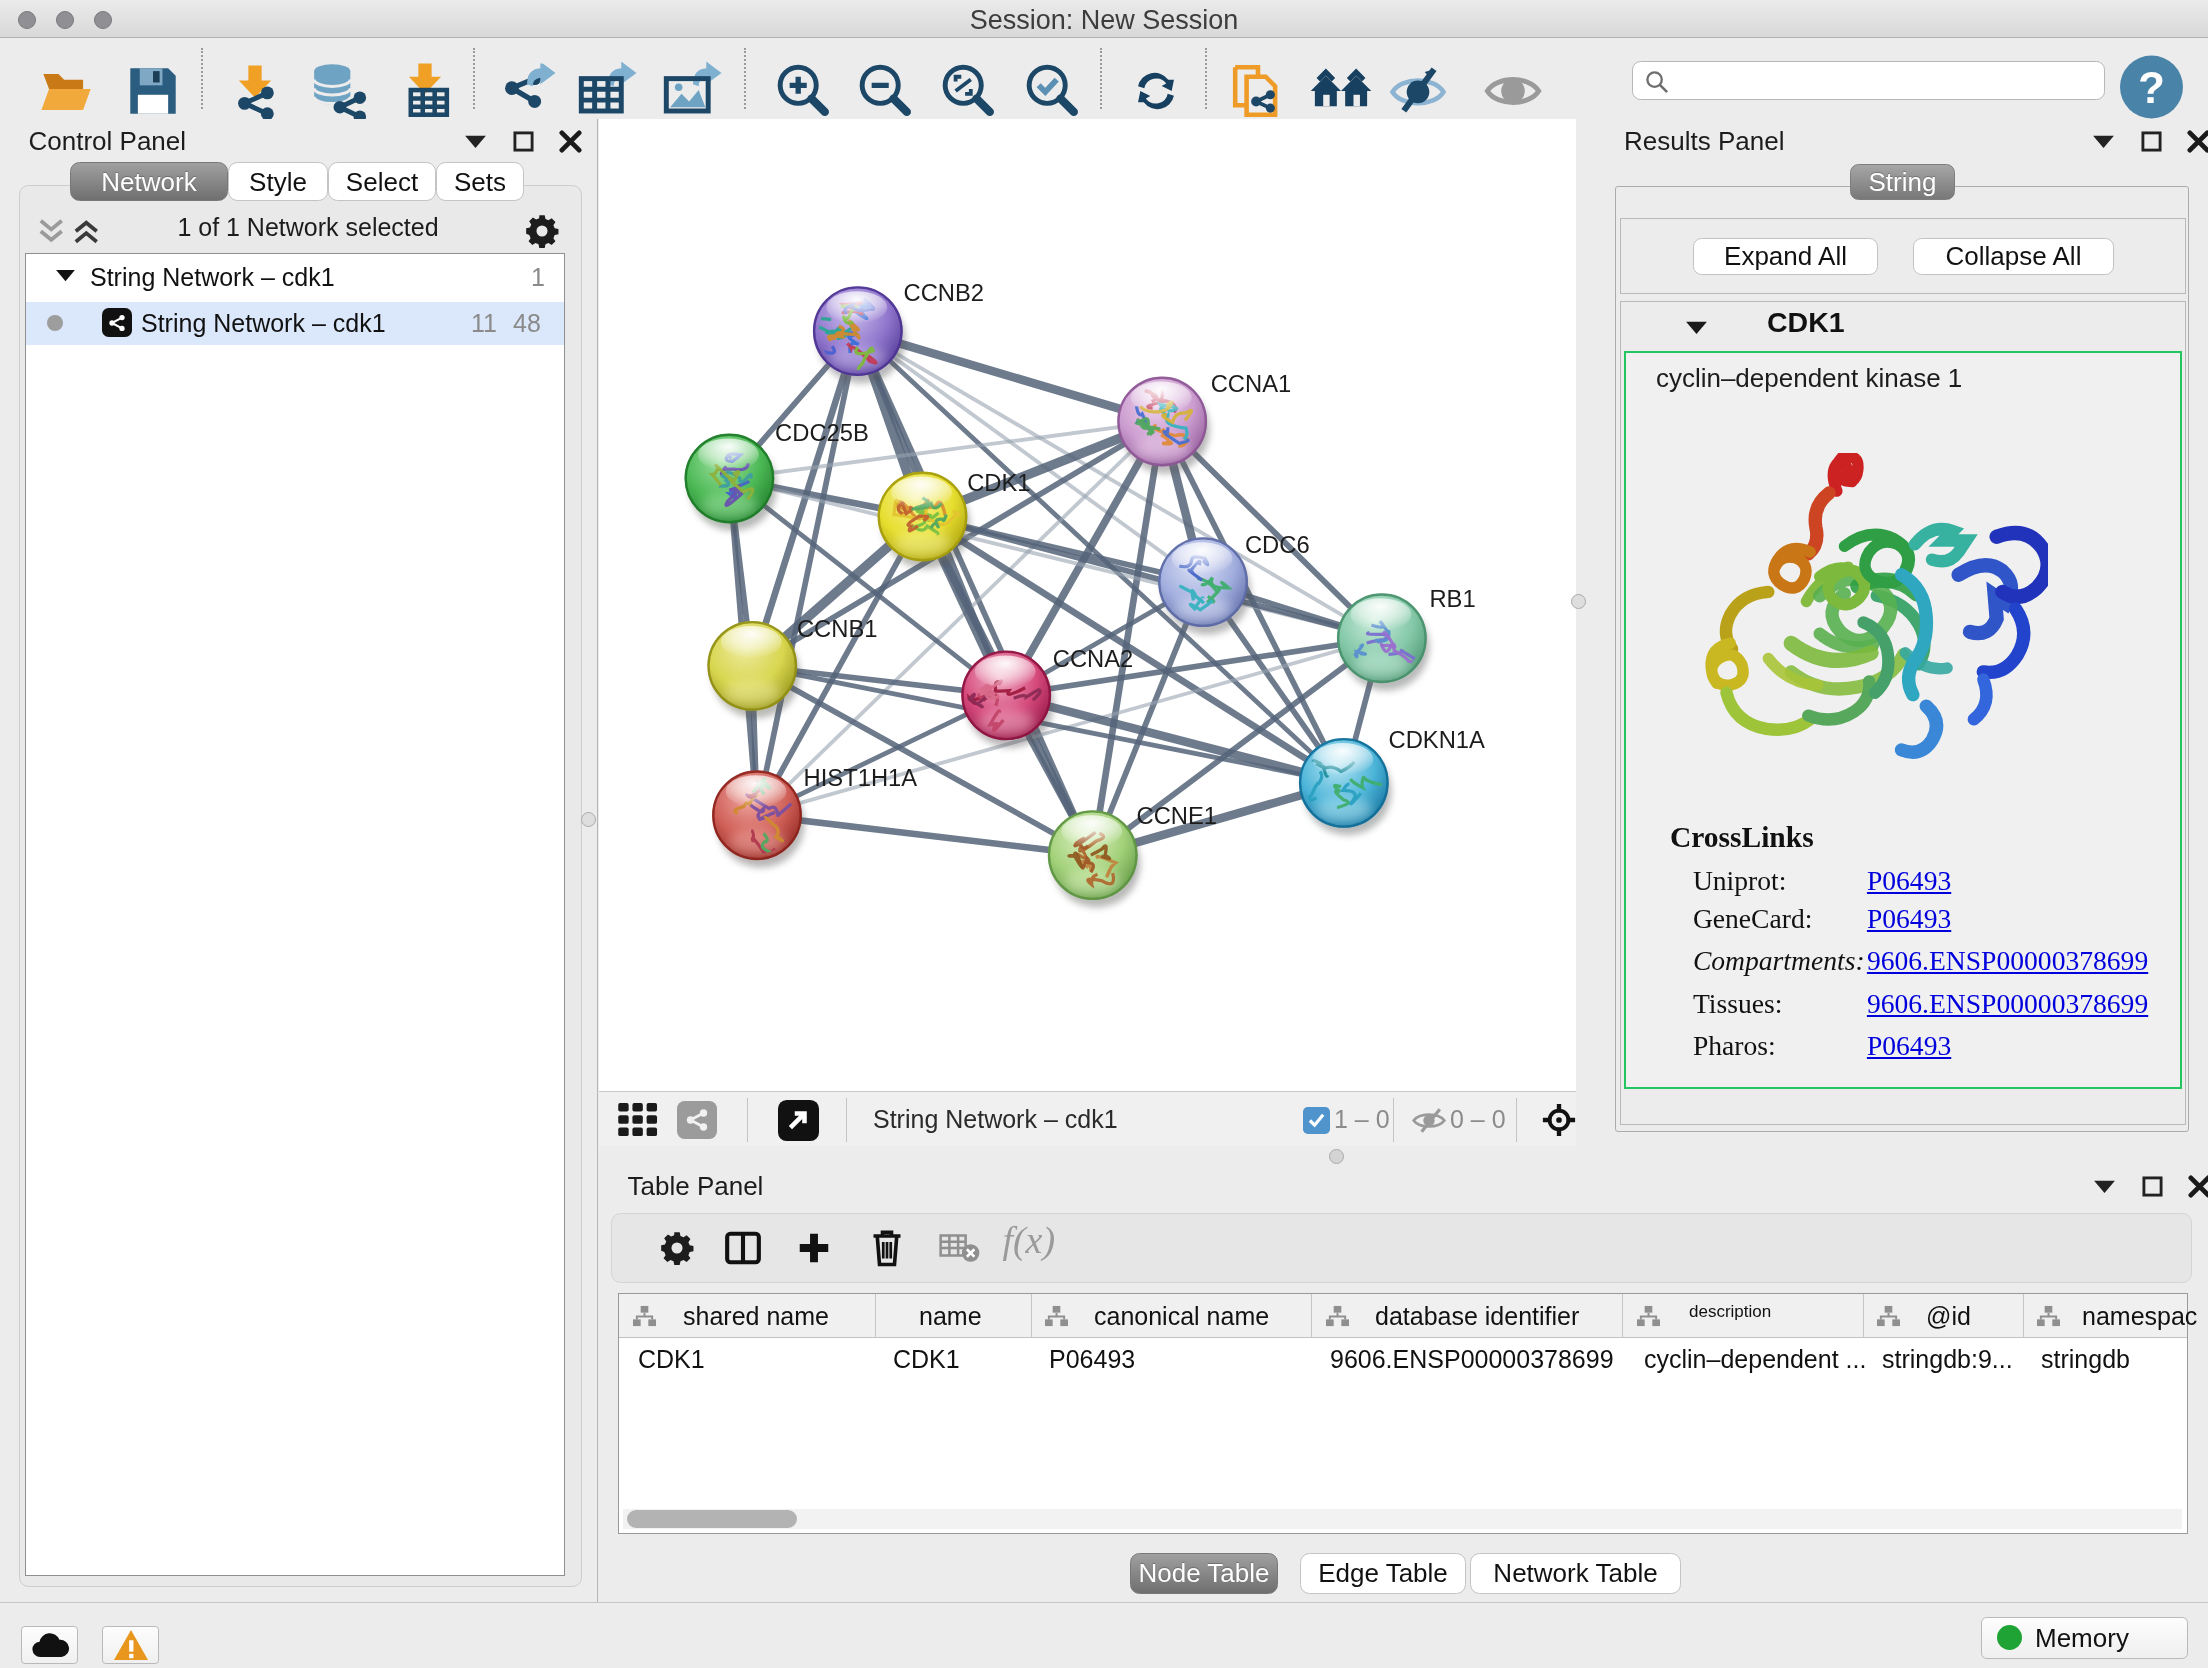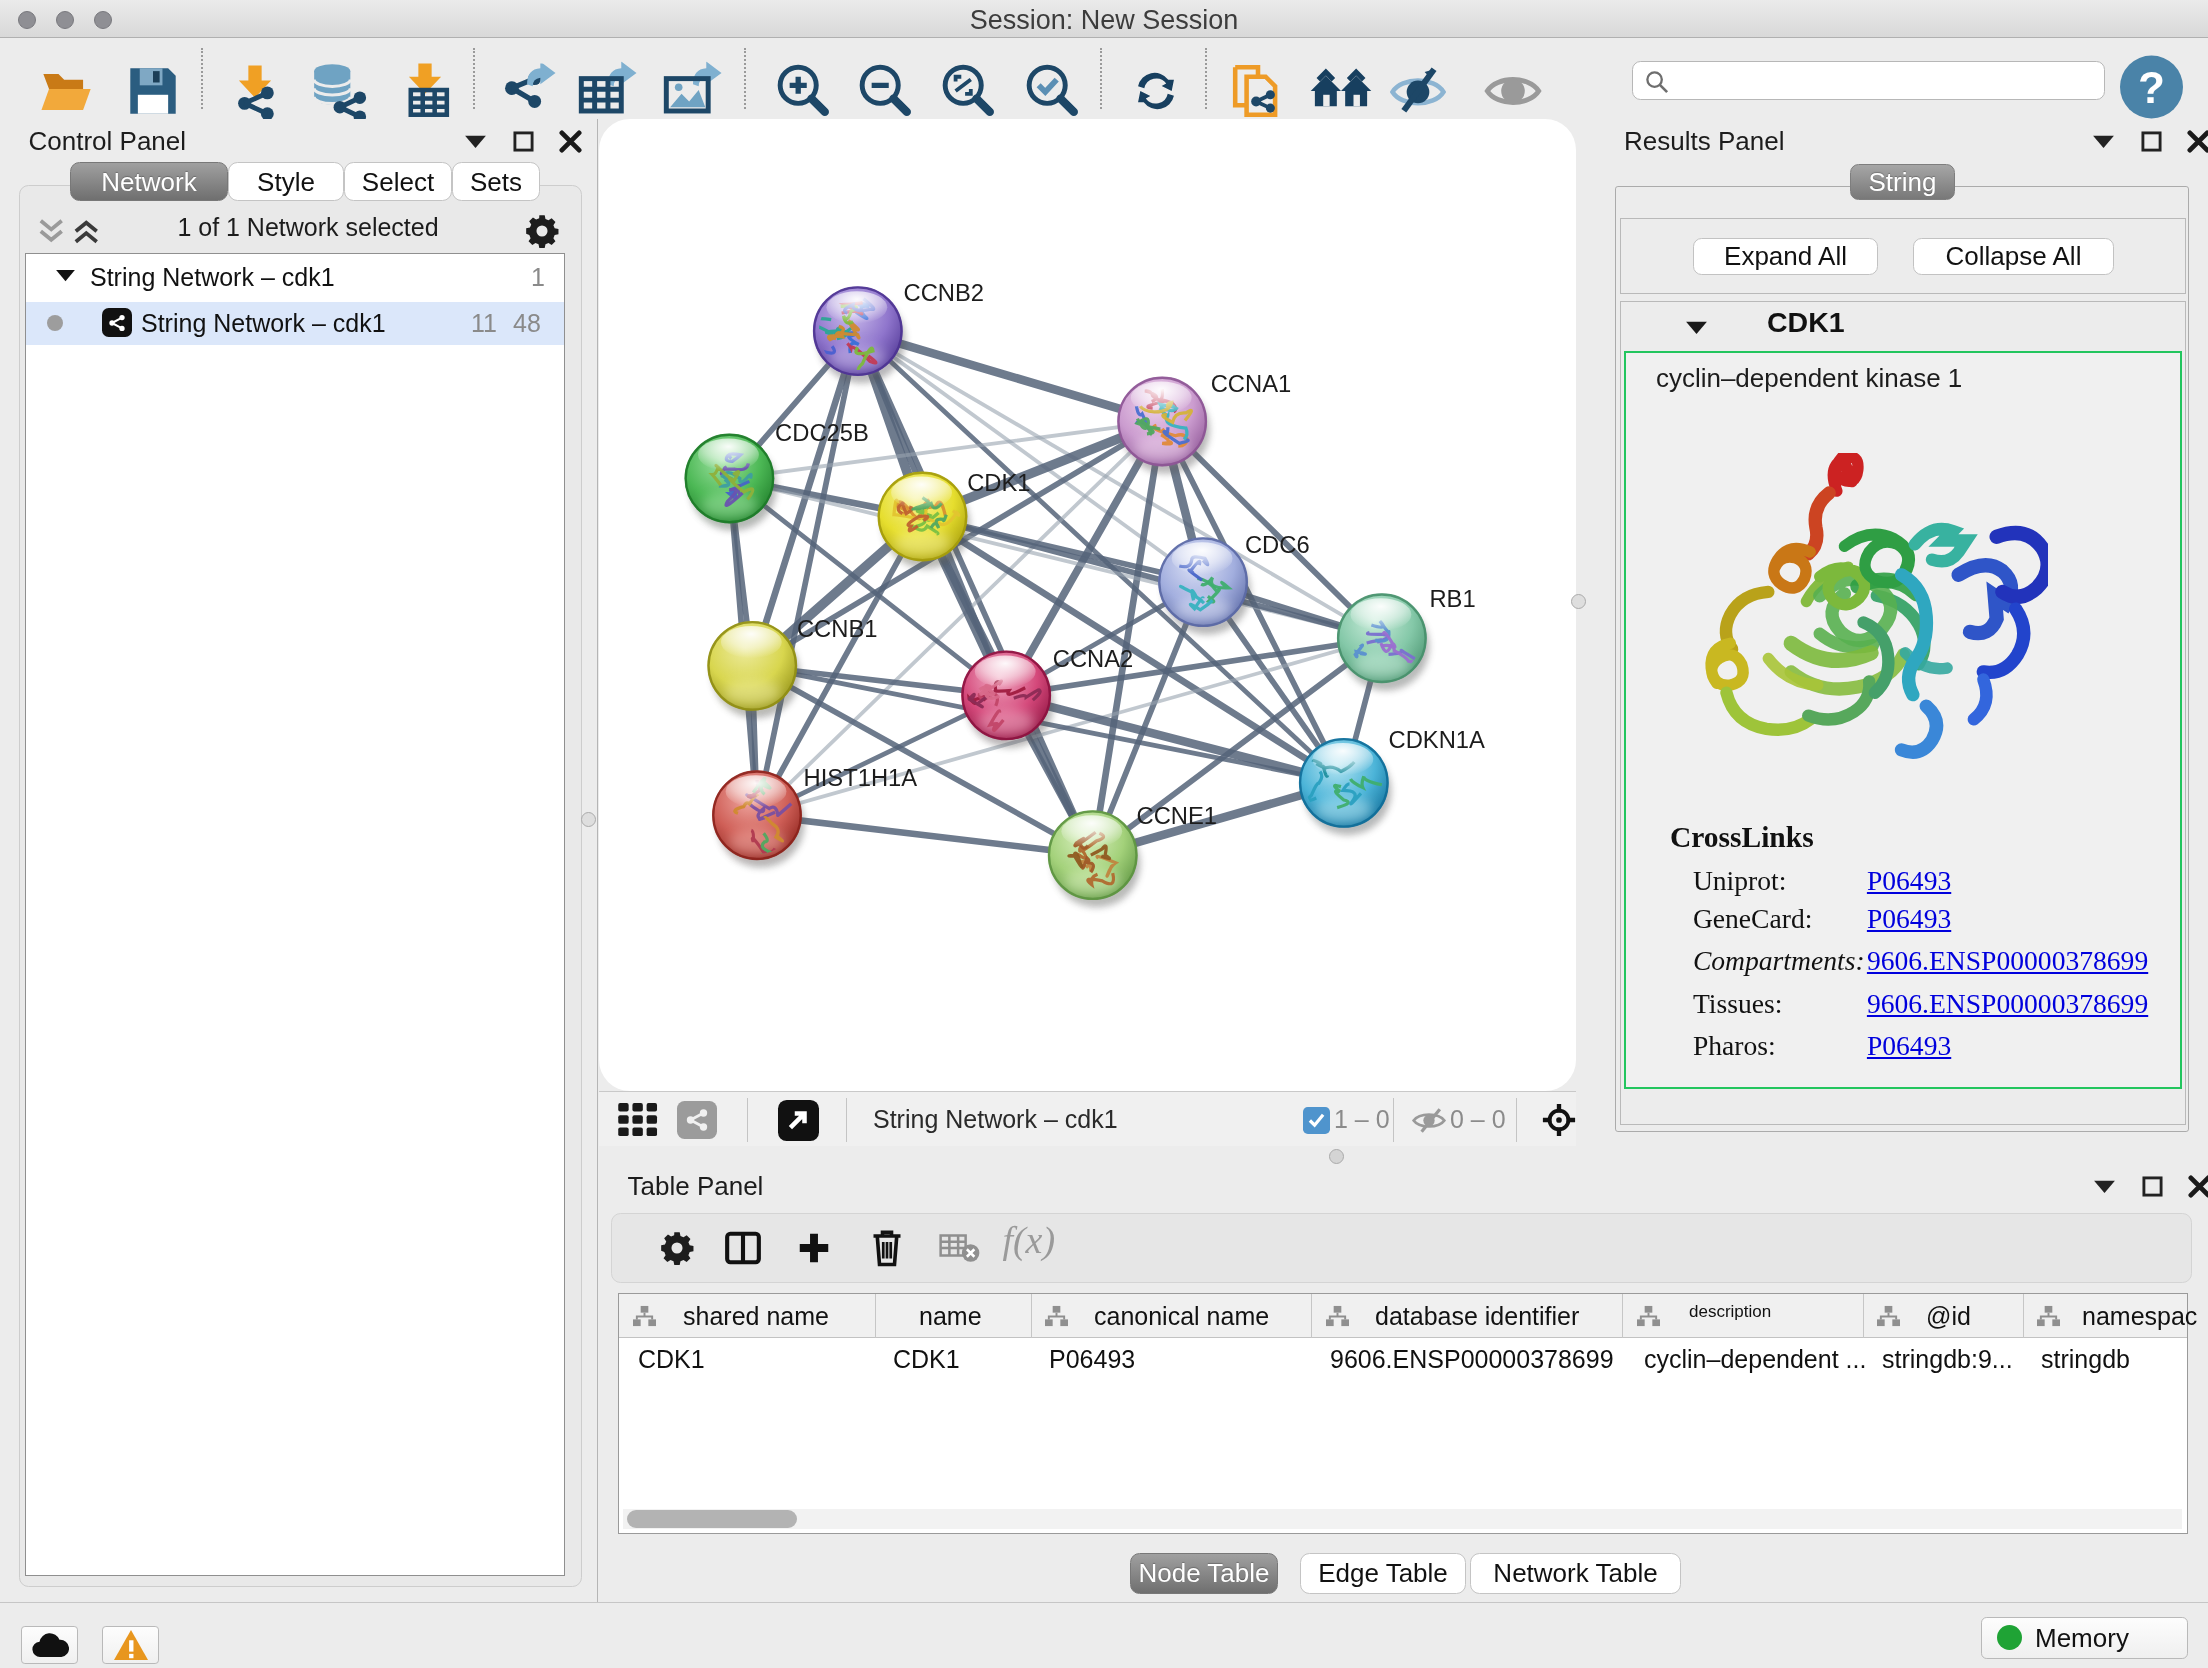--- a/index.html
+++ b/index.html
@@ -23,21 +23,21 @@
   #control{position:absolute;left:0;top:119px;width:598px;height:1483px;background:#ececec;border-right:1px solid #b5b5b5;box-sizing:border-box;}
   .tabbtn{height:39px;line-height:39px;text-align:center;font-size:26px;border-radius:9.5px;background:#fff;border:1px solid #c4c4c4;box-sizing:border-box;color:#111;}
   .tabsel{background:linear-gradient(#a0a0a0,#6f6f6f);color:#fff;border:1px solid #787878;text-shadow:0 -1px 1px rgba(0,0,0,.25);}
   #ctabs{position:absolute;left:70px;top:43px;display:flex;}
   #cbox{position:absolute;left:19px;top:66px;width:563px;height:1402px;background:#e9e9e9;border:1.9px solid #cdcdcd;border-radius:9.5px;box-sizing:border-box;}
   #netbar{position:absolute;left:23px;top:89px;width:555px;height:46px;}
   #tree{position:absolute;left:25px;top:134px;width:540px;height:1323px;background:#fff;border:1.9px solid #8f8f8f;box-sizing:border-box;}
   .trow{position:absolute;left:0;width:100%;height:43px;}
   .rowsel{background:#dbe7fa;}
   
-  #canvas{position:absolute;left:599px;top:119px;width:977px;height:972px;background:#fff;border-radius:31px;}
+  #canvas{position:absolute;left:599px;top:119px;width:977px;height:972px;background:#fff;}
   #canvasbar{position:absolute;left:599px;top:1091px;width:977px;height:55px;background:#f0f0f0;border-top:1px solid #c9c9c9;box-sizing:border-box;}
   
   #results{position:absolute;left:1581px;top:119px;width:628px;height:1046px;background:#ececec;}
   
   #tablepanel{position:absolute;left:599px;top:1146px;width:1609px;height:456px;background:#ececec;}
   
   #statusbar{position:absolute;left:0;top:1602px;width:2208px;height:67px;background:#ececec;border-top:1px solid #c6c6c6;box-sizing:border-box;}
   .sbtn{position:absolute;top:23px;width:57px;height:38px;background:linear-gradient(#fdfdfd,#f0f0f0);border:1.9px solid #b9b9b9;border-radius:3.8px;box-sizing:border-box;display:flex;align-items:center;justify-content:center;}
 </style>
 </head>
@@ -180,21 +180,21 @@
       <svg width="21" height="21" viewBox="0 0 22 22">
           <rect x="2" y="2" width="18" height="18" fill="none" stroke="#222" stroke-width="3"></rect>
         </svg>
       <svg width="23" height="23" viewBox="0 0 24 24">
           <path d="M3 3 L21 21 M21 3 L3 21" stroke="#1a1a1a" stroke-width="5" stroke-linecap="round"></path>
         </svg>
     </div>
     <div id="cbox"></div>
     <div id="ctabs">
       <div class="tabbtn tabsel" style="width:158px;">Network</div>
-      <div class="tabbtn" style="width:116px;">Style</div>
+      <div class="tabbtn" style="width:100px;">Style</div>
       <div class="tabbtn" style="width:108px;">Select</div>
       <div class="tabbtn" style="width:88px;">Sets</div>
     </div>
     <div id="netbar">
       <svg style="position:absolute;left:14.3px;top:8.6px;" width="28.5" height="28.5" viewBox="0 0 30 30">
           <path d="M4 4 l11 9 11-9 M4 15 l11 9 11-9" stroke="#9a9a9a" stroke-width="4" fill="none"></path>
         </svg>
       <svg style="position:absolute;left:49px;top:8.6px;" width="28.5" height="28.5" viewBox="0 0 30 30">
           <path d="M4 26 l11-9 11 9 M4 15 l11-9 11 9" stroke="#3a3a3a" stroke-width="4" fill="none"></path>
         </svg>

